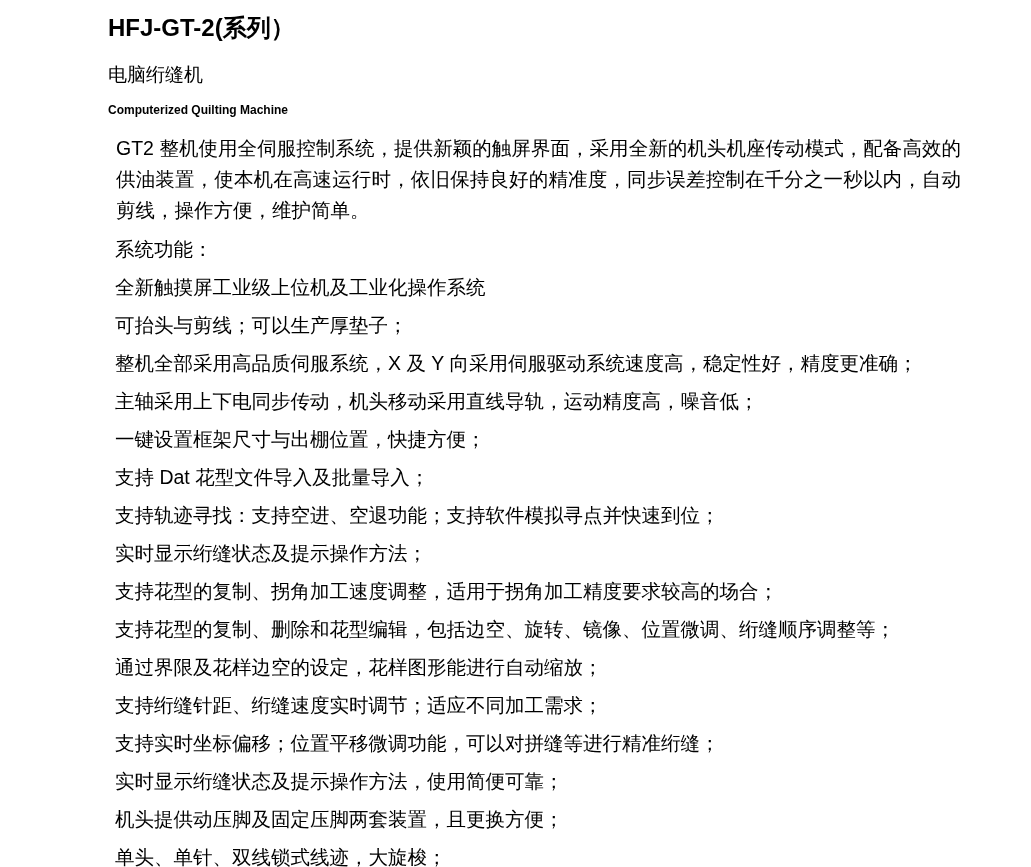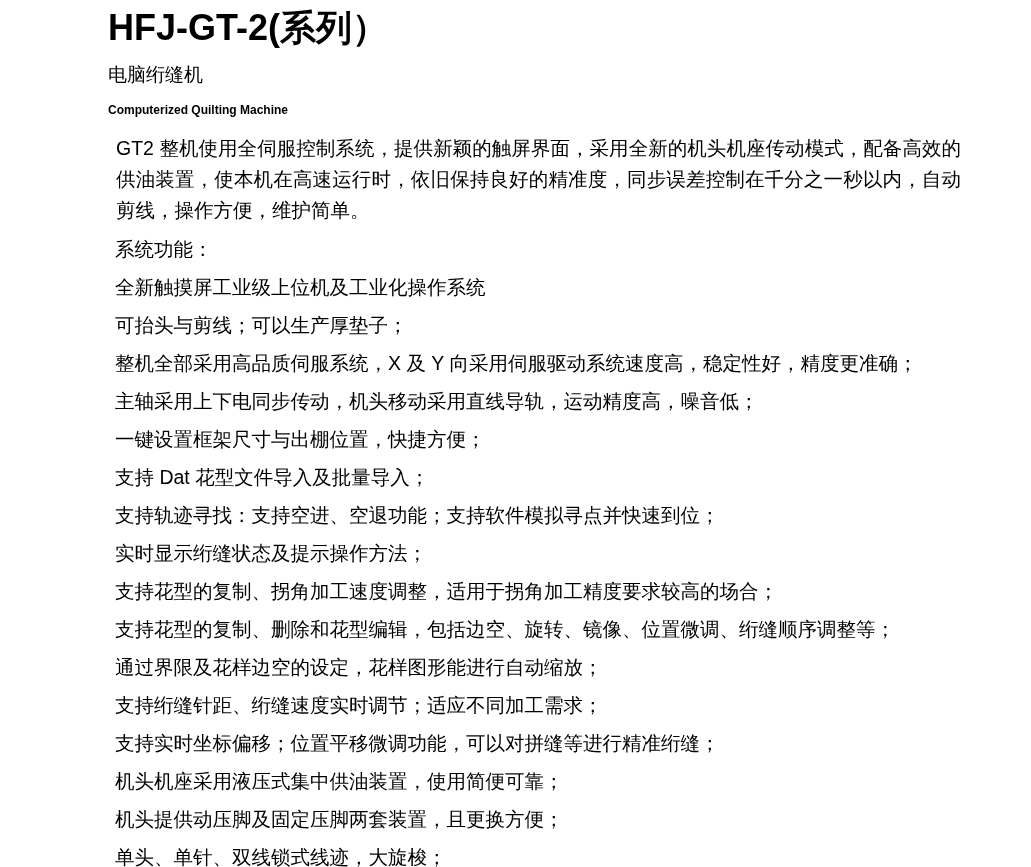--- a/index.html
+++ b/index.html
@@ -15,21 +15,21 @@
     overflow: hidden;
   }
   .page {
     width: 1031px;
     height: 867px;
     box-sizing: border-box;
     padding: 6px 40px 0 108px;
     position: relative;
   }
   .doc-title {
-    font-size: 36px;
+    font-size: 24px;
     font-weight: bold;
     letter-spacing: 0px;
     line-height: 44px;
     margin: 0 0 10px 0;
     white-space: nowrap;
   }
   .subtitle-cn {
     font-size: 19px;
     line-height: 30px;
     margin: 8px 0 5px 0;
@@ -85,21 +85,21 @@
     <li class="line">主轴采用上下电同步传动，机头移动采用直线导轨，运动精度高，噪音低；</li>
     <li class="line">一键设置框架尺寸与出棚位置，快捷方便；</li>
     <li class="line">支持 Dat 花型文件导入及批量导入；</li>
     <li class="line">支持轨迹寻找：支持空进、空退功能；支持软件模拟寻点并快速到位；</li>
     <li class="line">实时显示绗缝状态及提示操作方法；</li>
     <li class="line">支持花型的复制、拐角加工速度调整，适用于拐角加工精度要求较高的场合；</li>
     <li class="line">支持花型的复制、删除和花型编辑，包括边空、旋转、镜像、位置微调、绗缝顺序调整等；</li>
     <li class="line">通过界限及花样边空的设定，花样图形能进行自动缩放；</li>
     <li class="line">支持绗缝针距、绗缝速度实时调节；适应不同加工需求；</li>
     <li class="line">支持实时坐标偏移；位置平移微调功能，可以对拼缝等进行精准绗缝；</li>
-    <li class="line">机头机座采用液压式集中供油装置，使用简便可靠；</li>
+    <li class="line">实时显示绗缝状态及提示操作方法，使用简便可靠；</li>
     <li class="line">机头提供动压脚及固定压脚两套装置，且更换方便；</li>
     <li class="line">单头、单针、双线锁式线迹，大旋梭；</li>
     <li class="line">绷框吸合；</li>
     <li class="line bold">LED 灯照明；</li>
     <li class="line">机器实际功耗低于 1 千瓦；</li>
   </ul>
 
 </div>
 
 </body></html>

